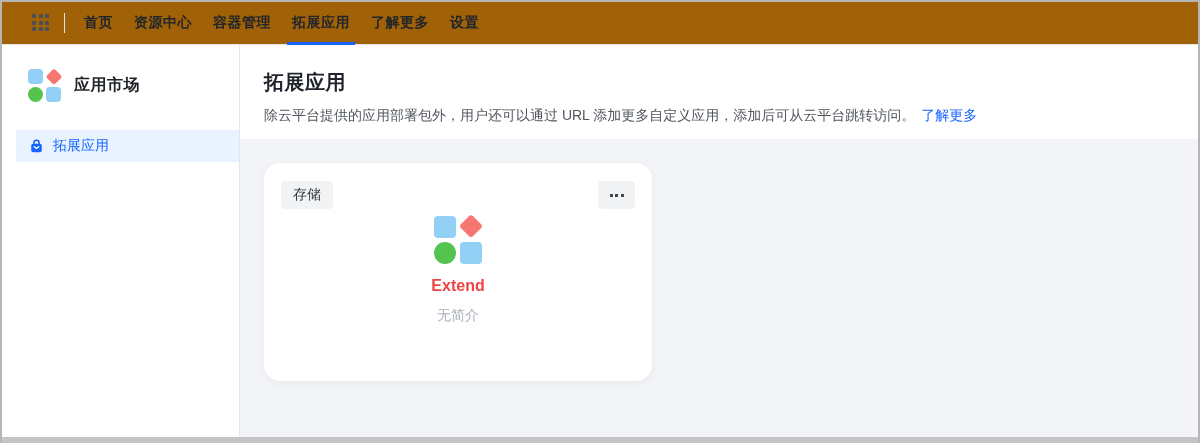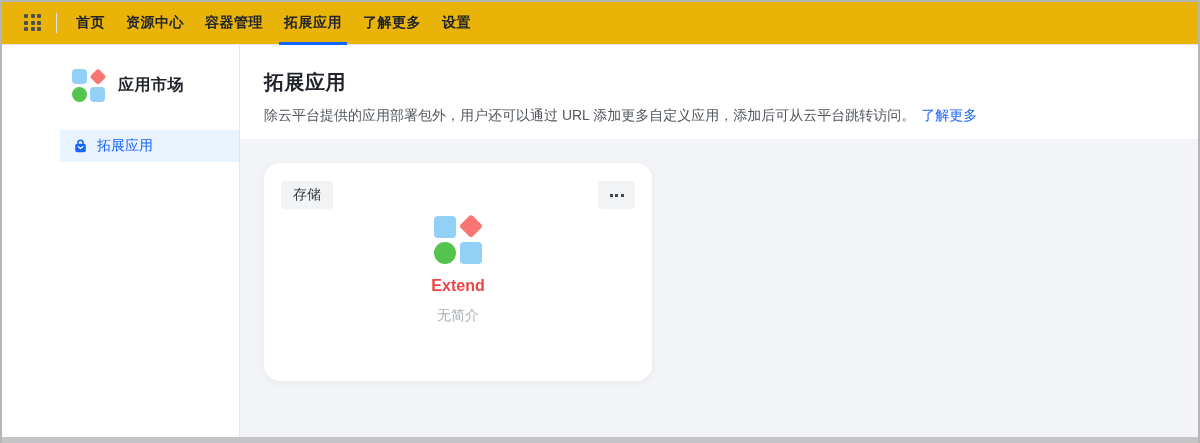--- a/index.html
+++ b/index.html
@@ -7,23 +7,23 @@
   body { font-family:"Liberation Sans","DejaVu Sans",sans-serif; background:#fff; }
 
   .window{
     position:relative; width:1200px; height:443px;
     border:2px solid var(--frame,#b6b6b6); border-bottom:none;
     display:flex; flex-direction:column; background:#fff; overflow:hidden;
   }
 
   
   .topnav{
-    height:43px; flex:0 0 43px; background:#eab308;
+    height:43px; flex:0 0 43px; background:#a16207;
     border-bottom:1px solid var(--border,#e5e6eb);
-    display:flex; align-items:center; padding-left:22px;
+    display:flex; align-items:center; padding-left:30px;
   }
   .grid-icon{
     width:18px; height:18px; display:grid;
     grid-template-columns:repeat(3,4px); grid-template-rows:repeat(3,4px);
     gap:2.5px; cursor:pointer;
   }
   .grid-icon span{ background:#4b4f55; border-radius:1px; }
   .topnav .divider{ width:1px; height:20px; background:#e0e2e6; margin:0 14px 0 14px; }
   .nav-items{ display:flex; align-items:stretch; height:100%; column-gap:11px; }
   .nav-item{
@@ -35,21 +35,20 @@
     background:var(--accent,#1664ff);
   }
 
   
   .app-body{ flex:1; display:flex; min-height:0; }
 
   
   .sidebar{
     width:238px; flex:0 0 238px; background:#fff;
     border-right:1px solid var(--border,#e5e6eb);
-    padding-left:44px;
   }
   .sidebar-header{ display:flex; align-items:center; gap:13px; padding:24px 0 0 26px; }
   .sidebar-title{ font-size:16px; font-weight:700; color:#21252b; letter-spacing:.5px; }
 
   
   .logo{ display:grid; grid-template-columns:repeat(2,var(--cell)); grid-template-rows:repeat(2,var(--cell)); gap:var(--lgap); }
   .logo .cell{ width:var(--cell); height:var(--cell); position:relative; }
   .logo .sq{ background:var(--logoblue,#92d0f5); border-radius:4px; width:100%; height:100%; }
   .logo .ci{ background:var(--logogreen,#54c44f); border-radius:50%; width:100%; height:100%; }
   .logo .di{

